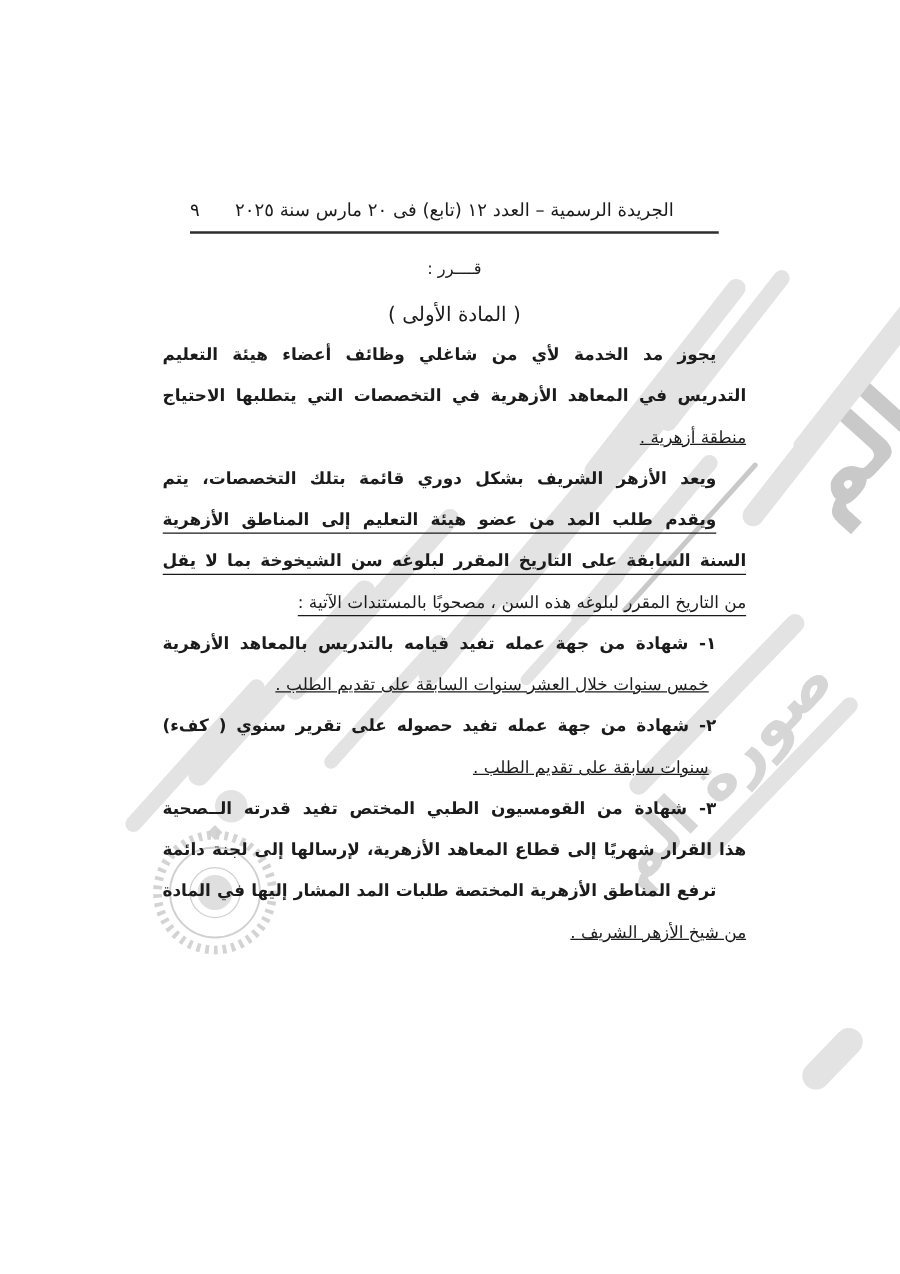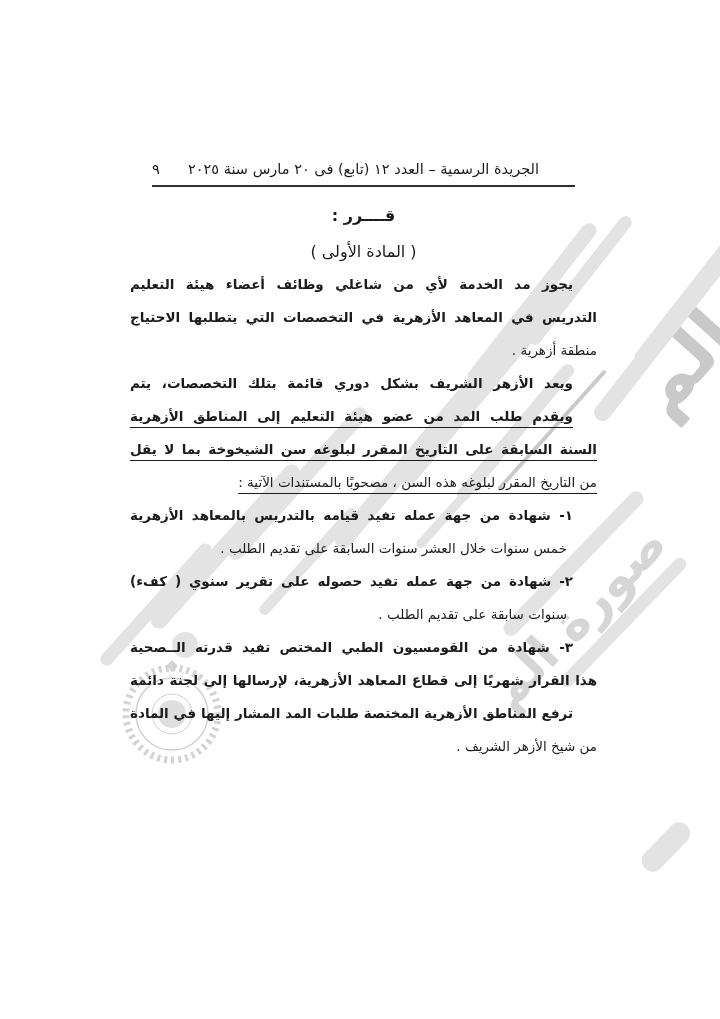--- a/index.html
+++ b/index.html
@@ -14,25 +14,25 @@
   .wm-frag{position:absolute;font-weight:bold;white-space:nowrap;}
   .wm-frag1{right:-18px;top:318px;font-size:74px;transform:rotate(-48deg);}
   .wm-slash{position:absolute;right:88px;top:428px;width:160px;height:4px;transform:rotate(-48deg);border-radius:3px;}
   .wm-frag2{right:28px;top:588px;font-size:50px;transform:rotate(-46deg);}
   .wm-seal{position:absolute;left:118px;top:658px;}
   
   .content{position:absolute;top:156px;right:123px;width:467px;direction:rtl;z-index:2;}
   .hdr{position:relative;height:26px;margin:0 22px;text-align:center;font-size:14.5px;line-height:26px;}
   .hdr .num{position:absolute;left:0;top:0;}
   .rule{border-top:2px solid #2e2e2e;margin:3px 22px 0;}
-  .title{margin-top:4px;height:44px;line-height:50px;text-align:center;font-weight:bold;font-size:16px;letter-spacing:0;}
+  .title{margin-top:4px;height:44px;line-height:50px;text-align:center;font-weight:normal;font-size:13px;letter-spacing:0;}
   .h{height:33px;line-height:33px;text-align:center;font-weight:normal;font-size:16px;}
   .line{height:33px;line-height:33px;font-size:13.5px;overflow:hidden;}
   .fill{text-align:justify;text-align-last:justify;font-weight:bold;}
-  .end{text-align:start;}
+  .end{text-align:start;text-decoration:underline;}
   .ind{padding-right:24px;}
   .hang{padding-right:30px;}
   .u .line{text-decoration:underline;text-underline-offset:6px;text-decoration-thickness:1px;}
 </style>
 </head>
 <body>
 
 <div class="page">
 
   <div class="wm-layer">

